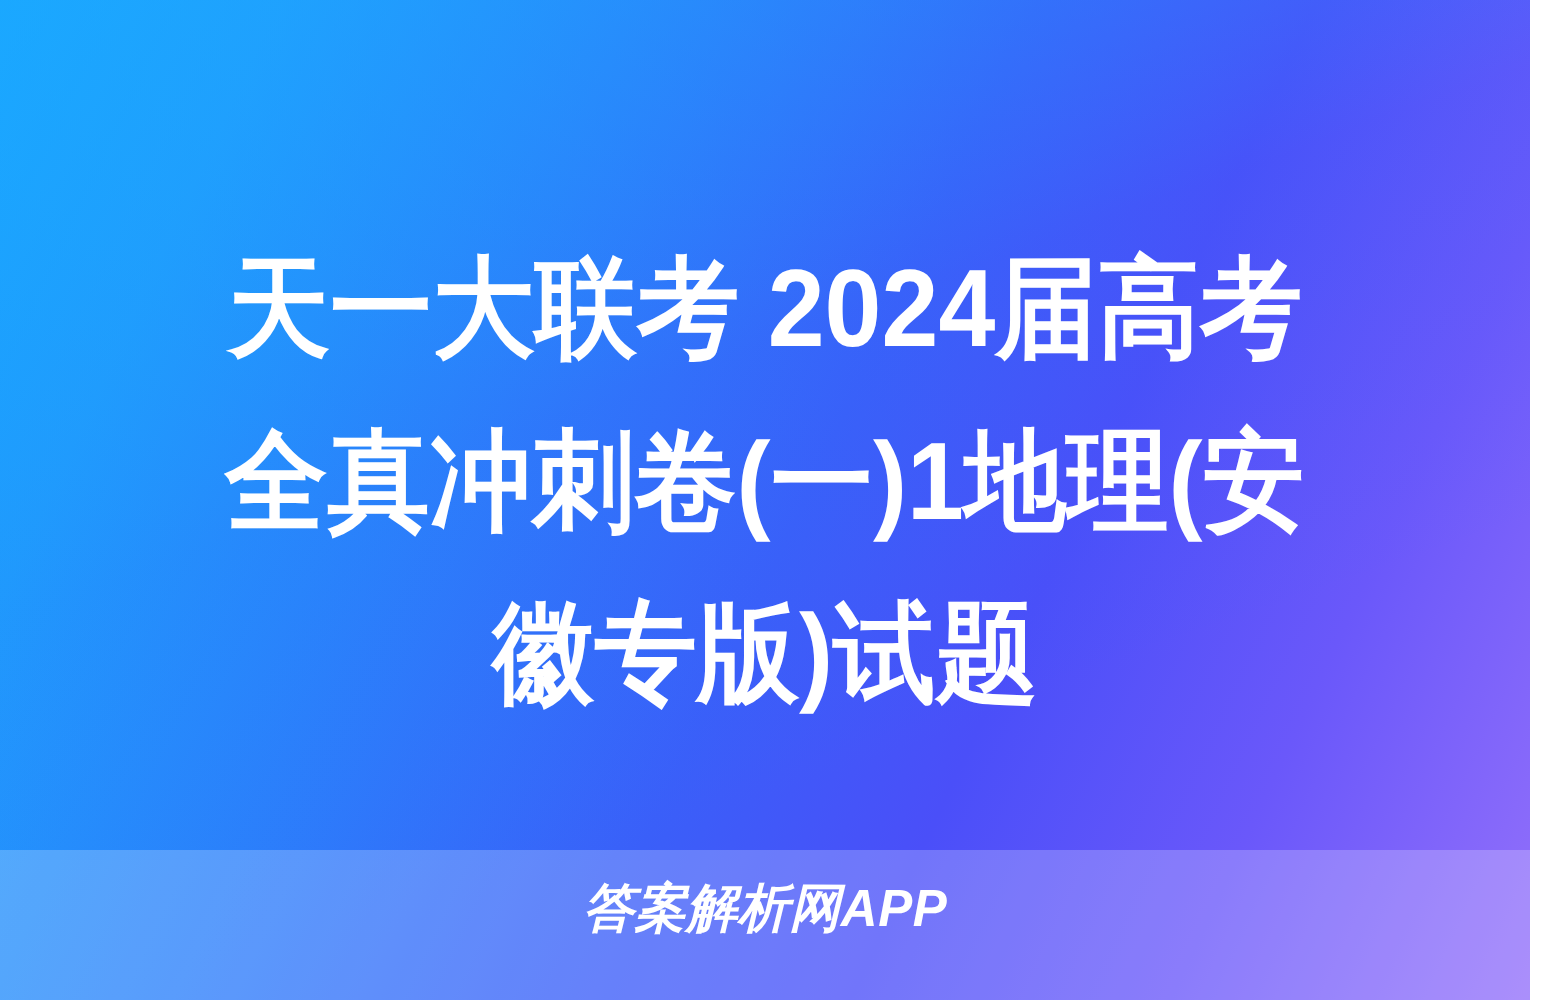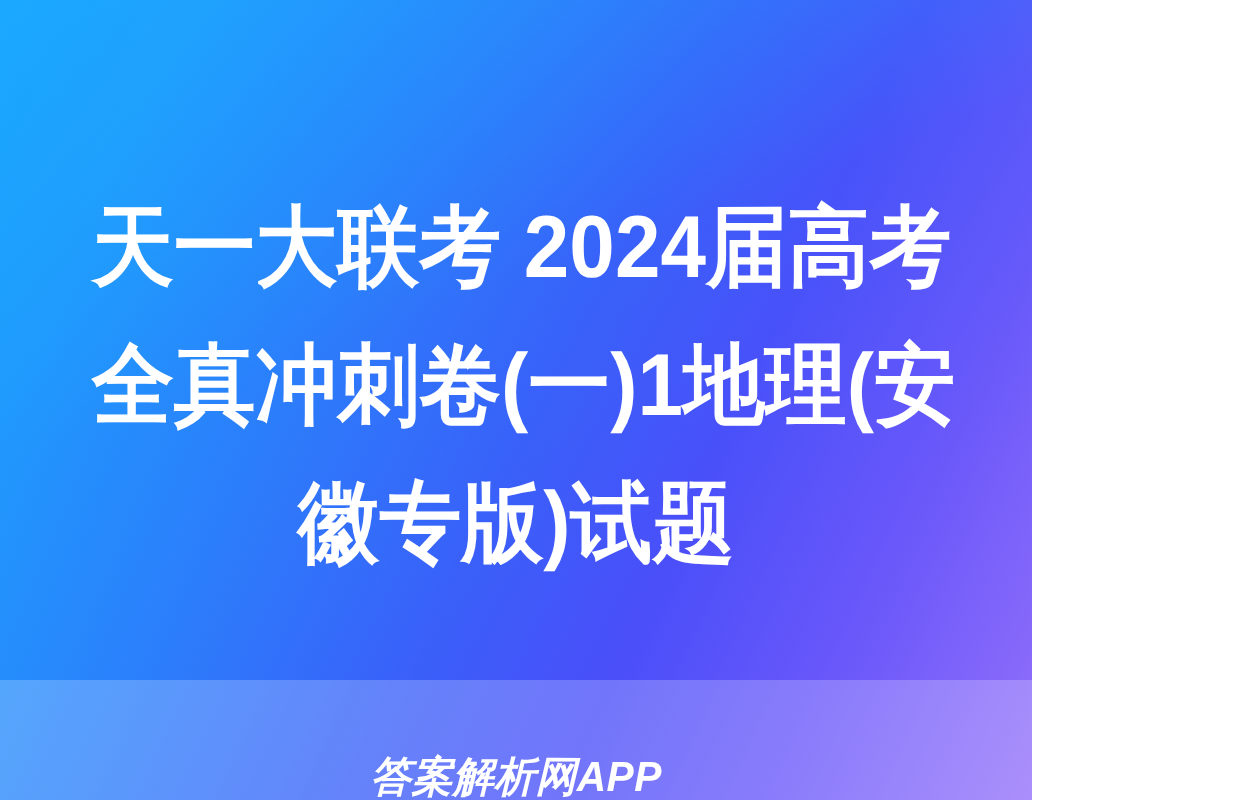--- a/index.html
+++ b/index.html
@@ -6,21 +6,21 @@
     margin: 0;
     padding: 0;
     background: #ffffff;
   }
   body {
     font-family: "Liberation Sans", "DejaVu Sans", sans-serif;
   }
 
   #poster {
     position: relative;
-    width: 1032px;
+    width: 1224px;
     height: 800px;
     overflow: hidden;
     
     background:
       linear-gradient(115deg,
         #16a6ff 0%,
         #1f9cfd 14%,
         #2b80fb 32%,
         #3a5ff9 52%,
         #4a4ff9 66%,
@@ -69,21 +69,21 @@
   
   #watermark-band {
     position: absolute;
     left: 0;
     right: 0;
     top: 680px;
     height: 120px;
     background: rgba(255, 255, 255, 0.22);
     z-index: 4;
     display: flex;
-    align-items: flex-end;
+    align-items: flex-start;
     justify-content: center;
   }
 
   #watermark-text {
     margin-top: 24px;
     color: #ffffff;
     font-family: "Liberation Sans", "DejaVu Sans", sans-serif;
     font-weight: 700;
     font-style: italic;
     font-size: 42px;

